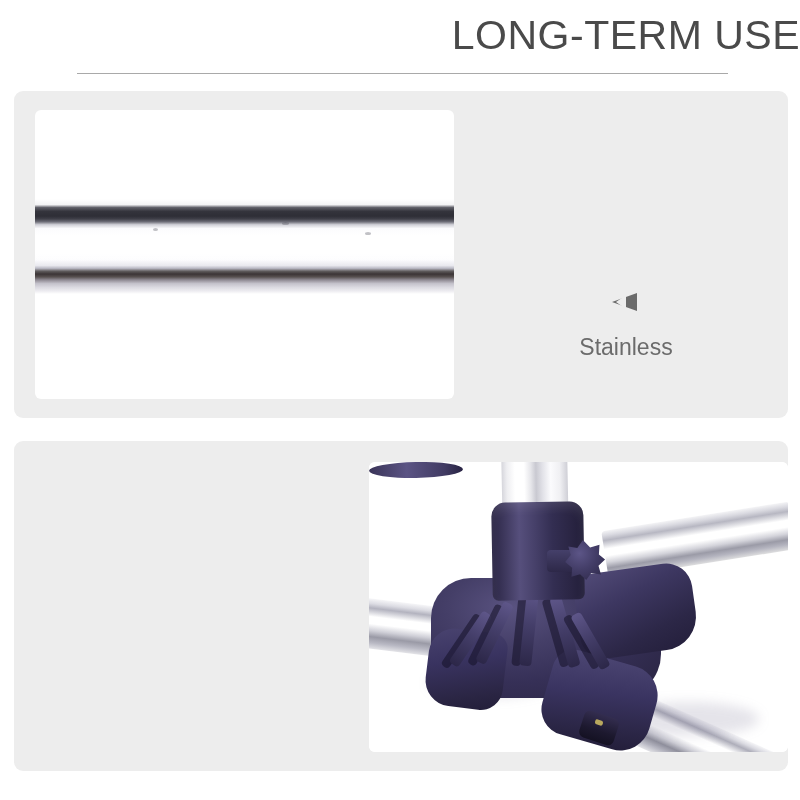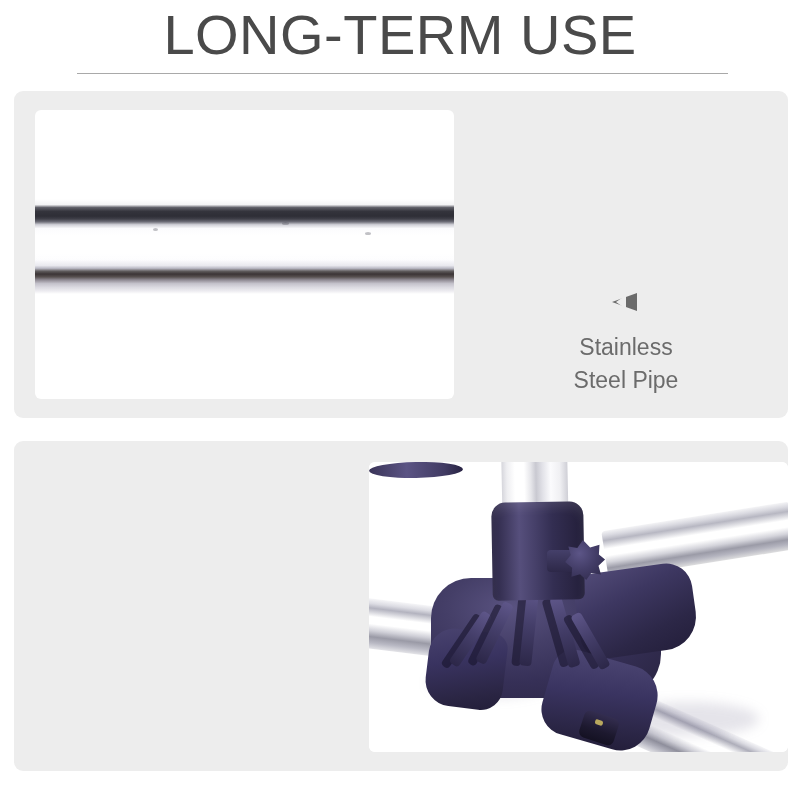--- a/index.html
+++ b/index.html
@@ -14,22 +14,22 @@
     overflow: hidden;
     position: relative;
   }
 
   
   .page-title {
     position: absolute;
     left: 0;
     top: 12px;
     width: 800px;
-    text-align: center;
-    font-size: 56px;
+    text-align: right;
+    font-size: 41px;
     line-height: 46px;
     letter-spacing: 0.5px;
     color: #4a4a4a;
     font-weight: 400;
     white-space: nowrap;
   }
   .title-rule {
     position: absolute;
     left: 77px;
     top: 73px;
@@ -293,21 +293,20 @@
     <div class="pipe-gloss"></div>
     <div class="pipe-speck" style="left:118px; top:118px; width:5px; height:3px;"></div>
     <div class="pipe-speck" style="left:247px; top:112px; width:7px; height:3px;"></div>
     <div class="pipe-speck" style="left:330px; top:122px; width:6px; height:3px;"></div>
   </div>
 
   <div class="arrow arrow-left"></div>
 
   <div class="callout" id="callout-pipe">
     <div>Stainless</div>
-    <div>Steel Pipe</div>
   </div>
 </div>
 
 <div class="panel" id="panel-bottom">
 
   <div class="photo-card" id="photo-connector">
     <div class="scene">
 
       <div class="chrome-pipe pipe-vertical"></div>
       <div class="chrome-pipe pipe-right"></div>

